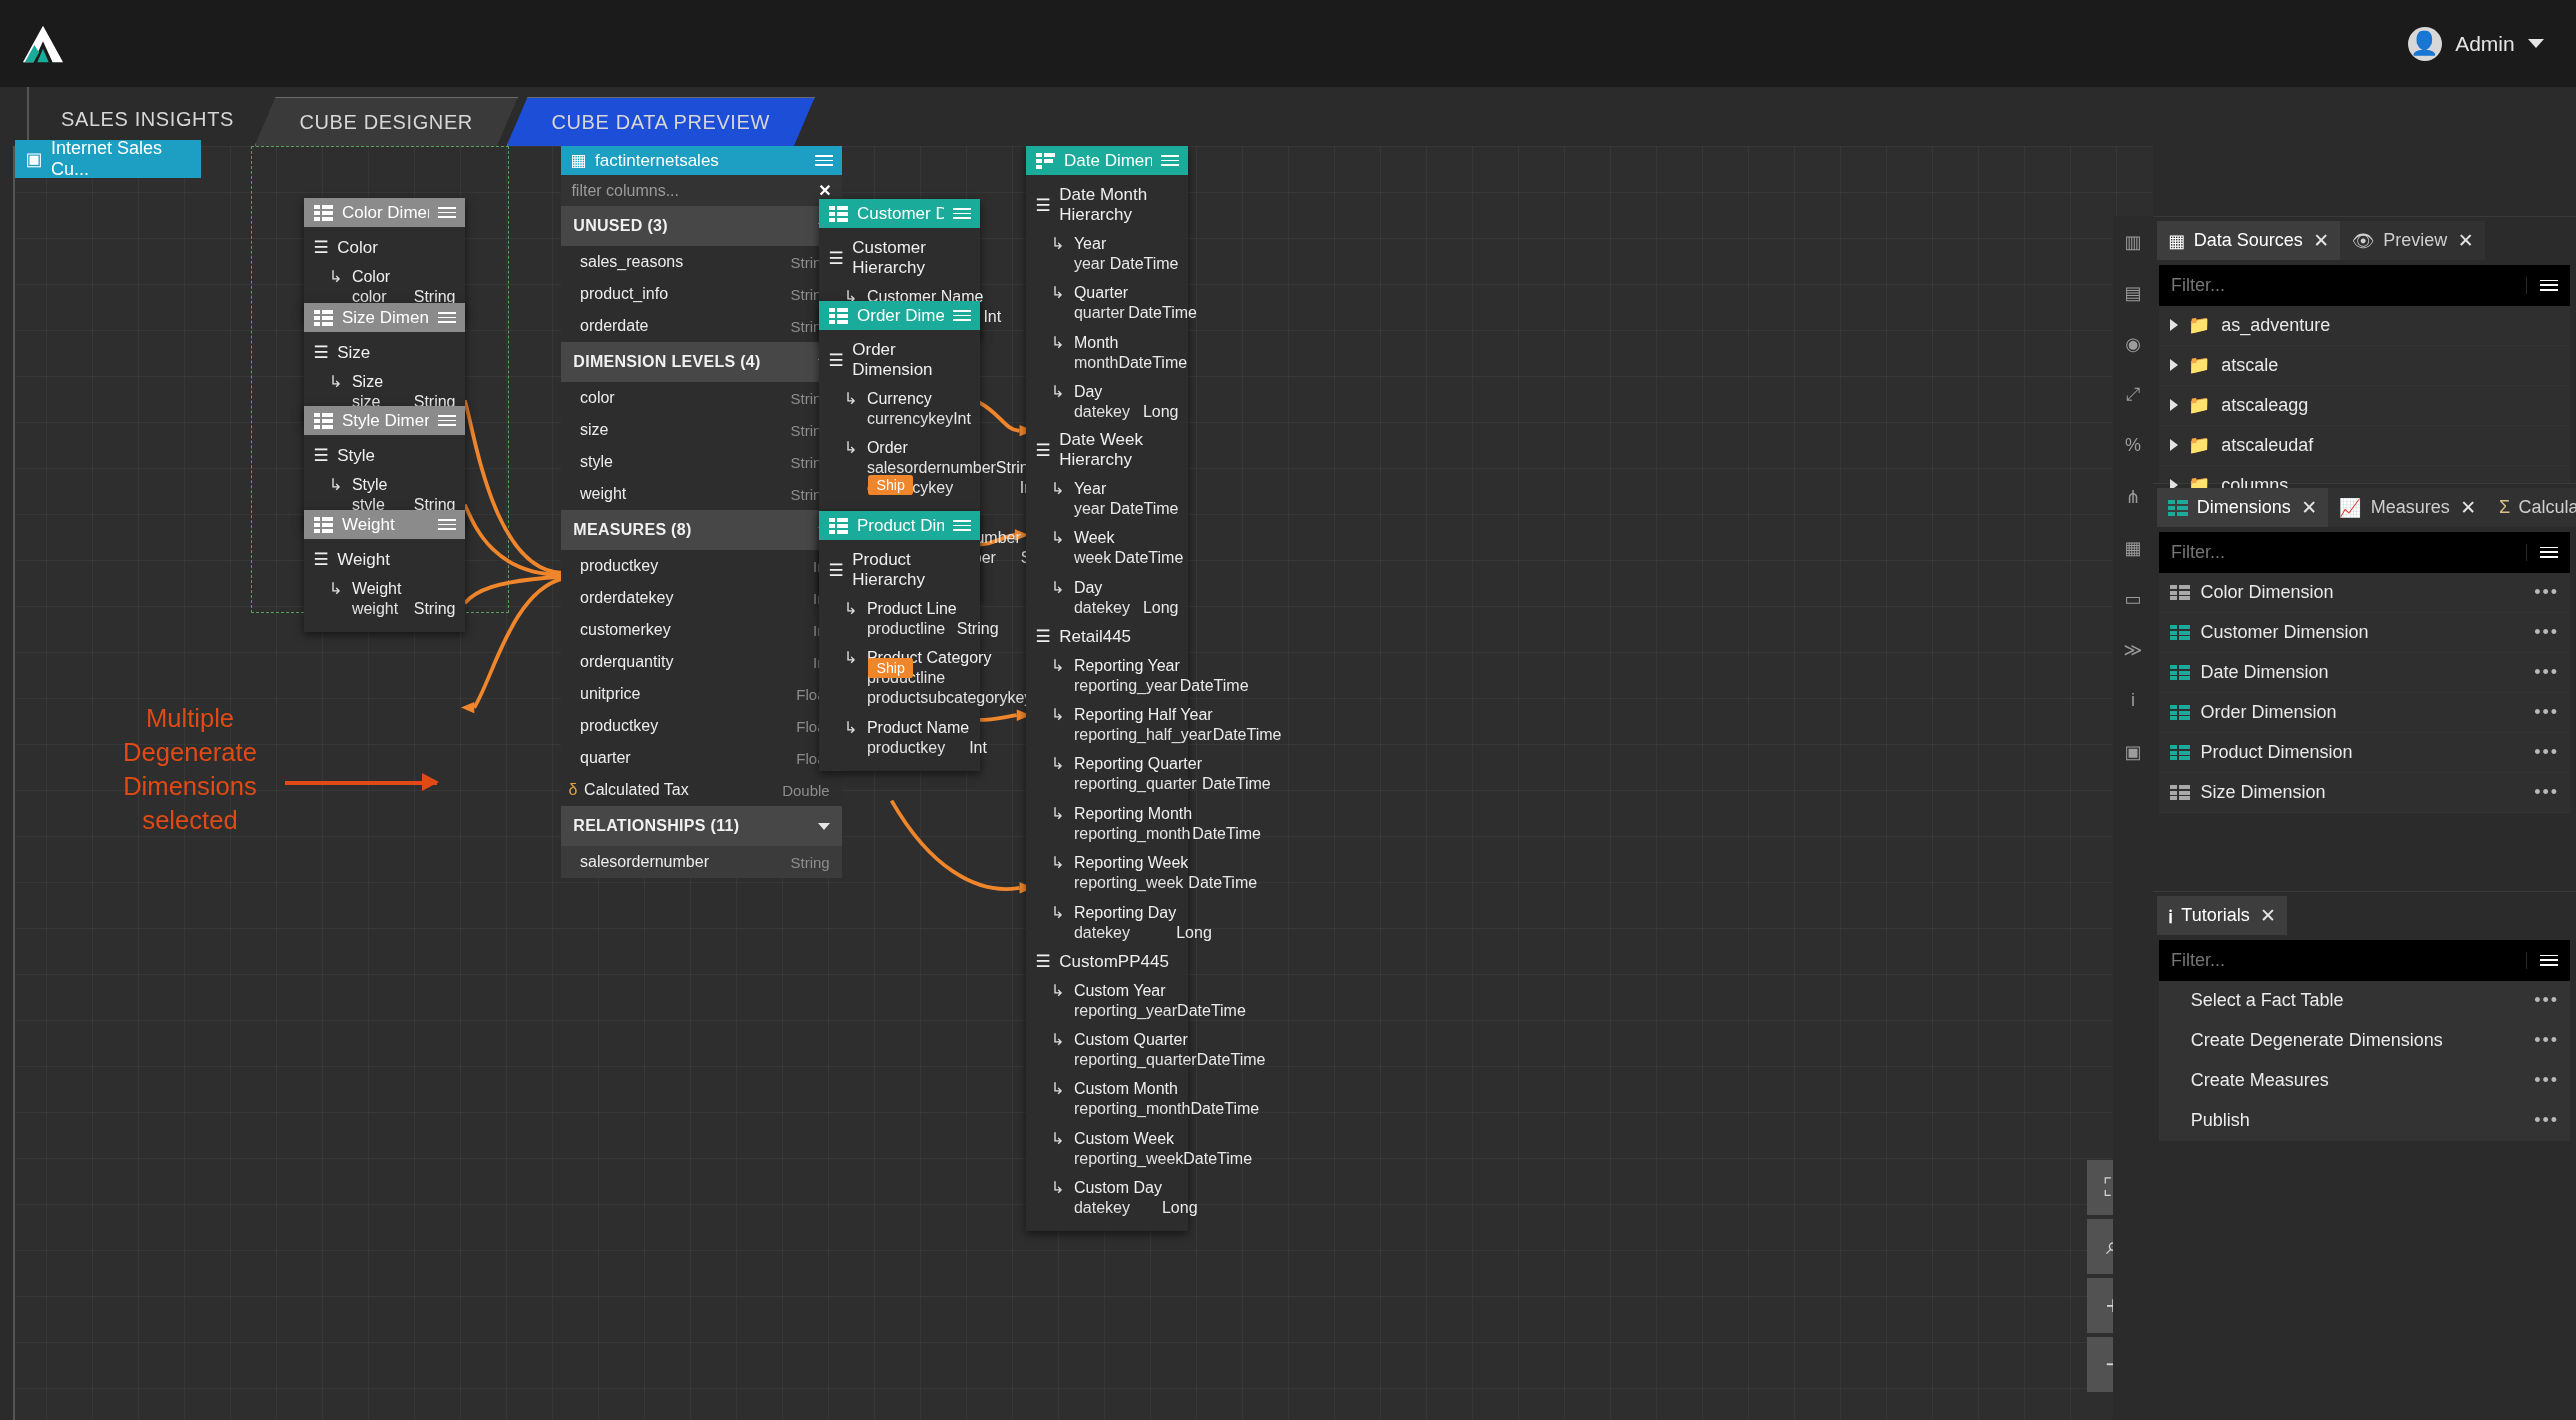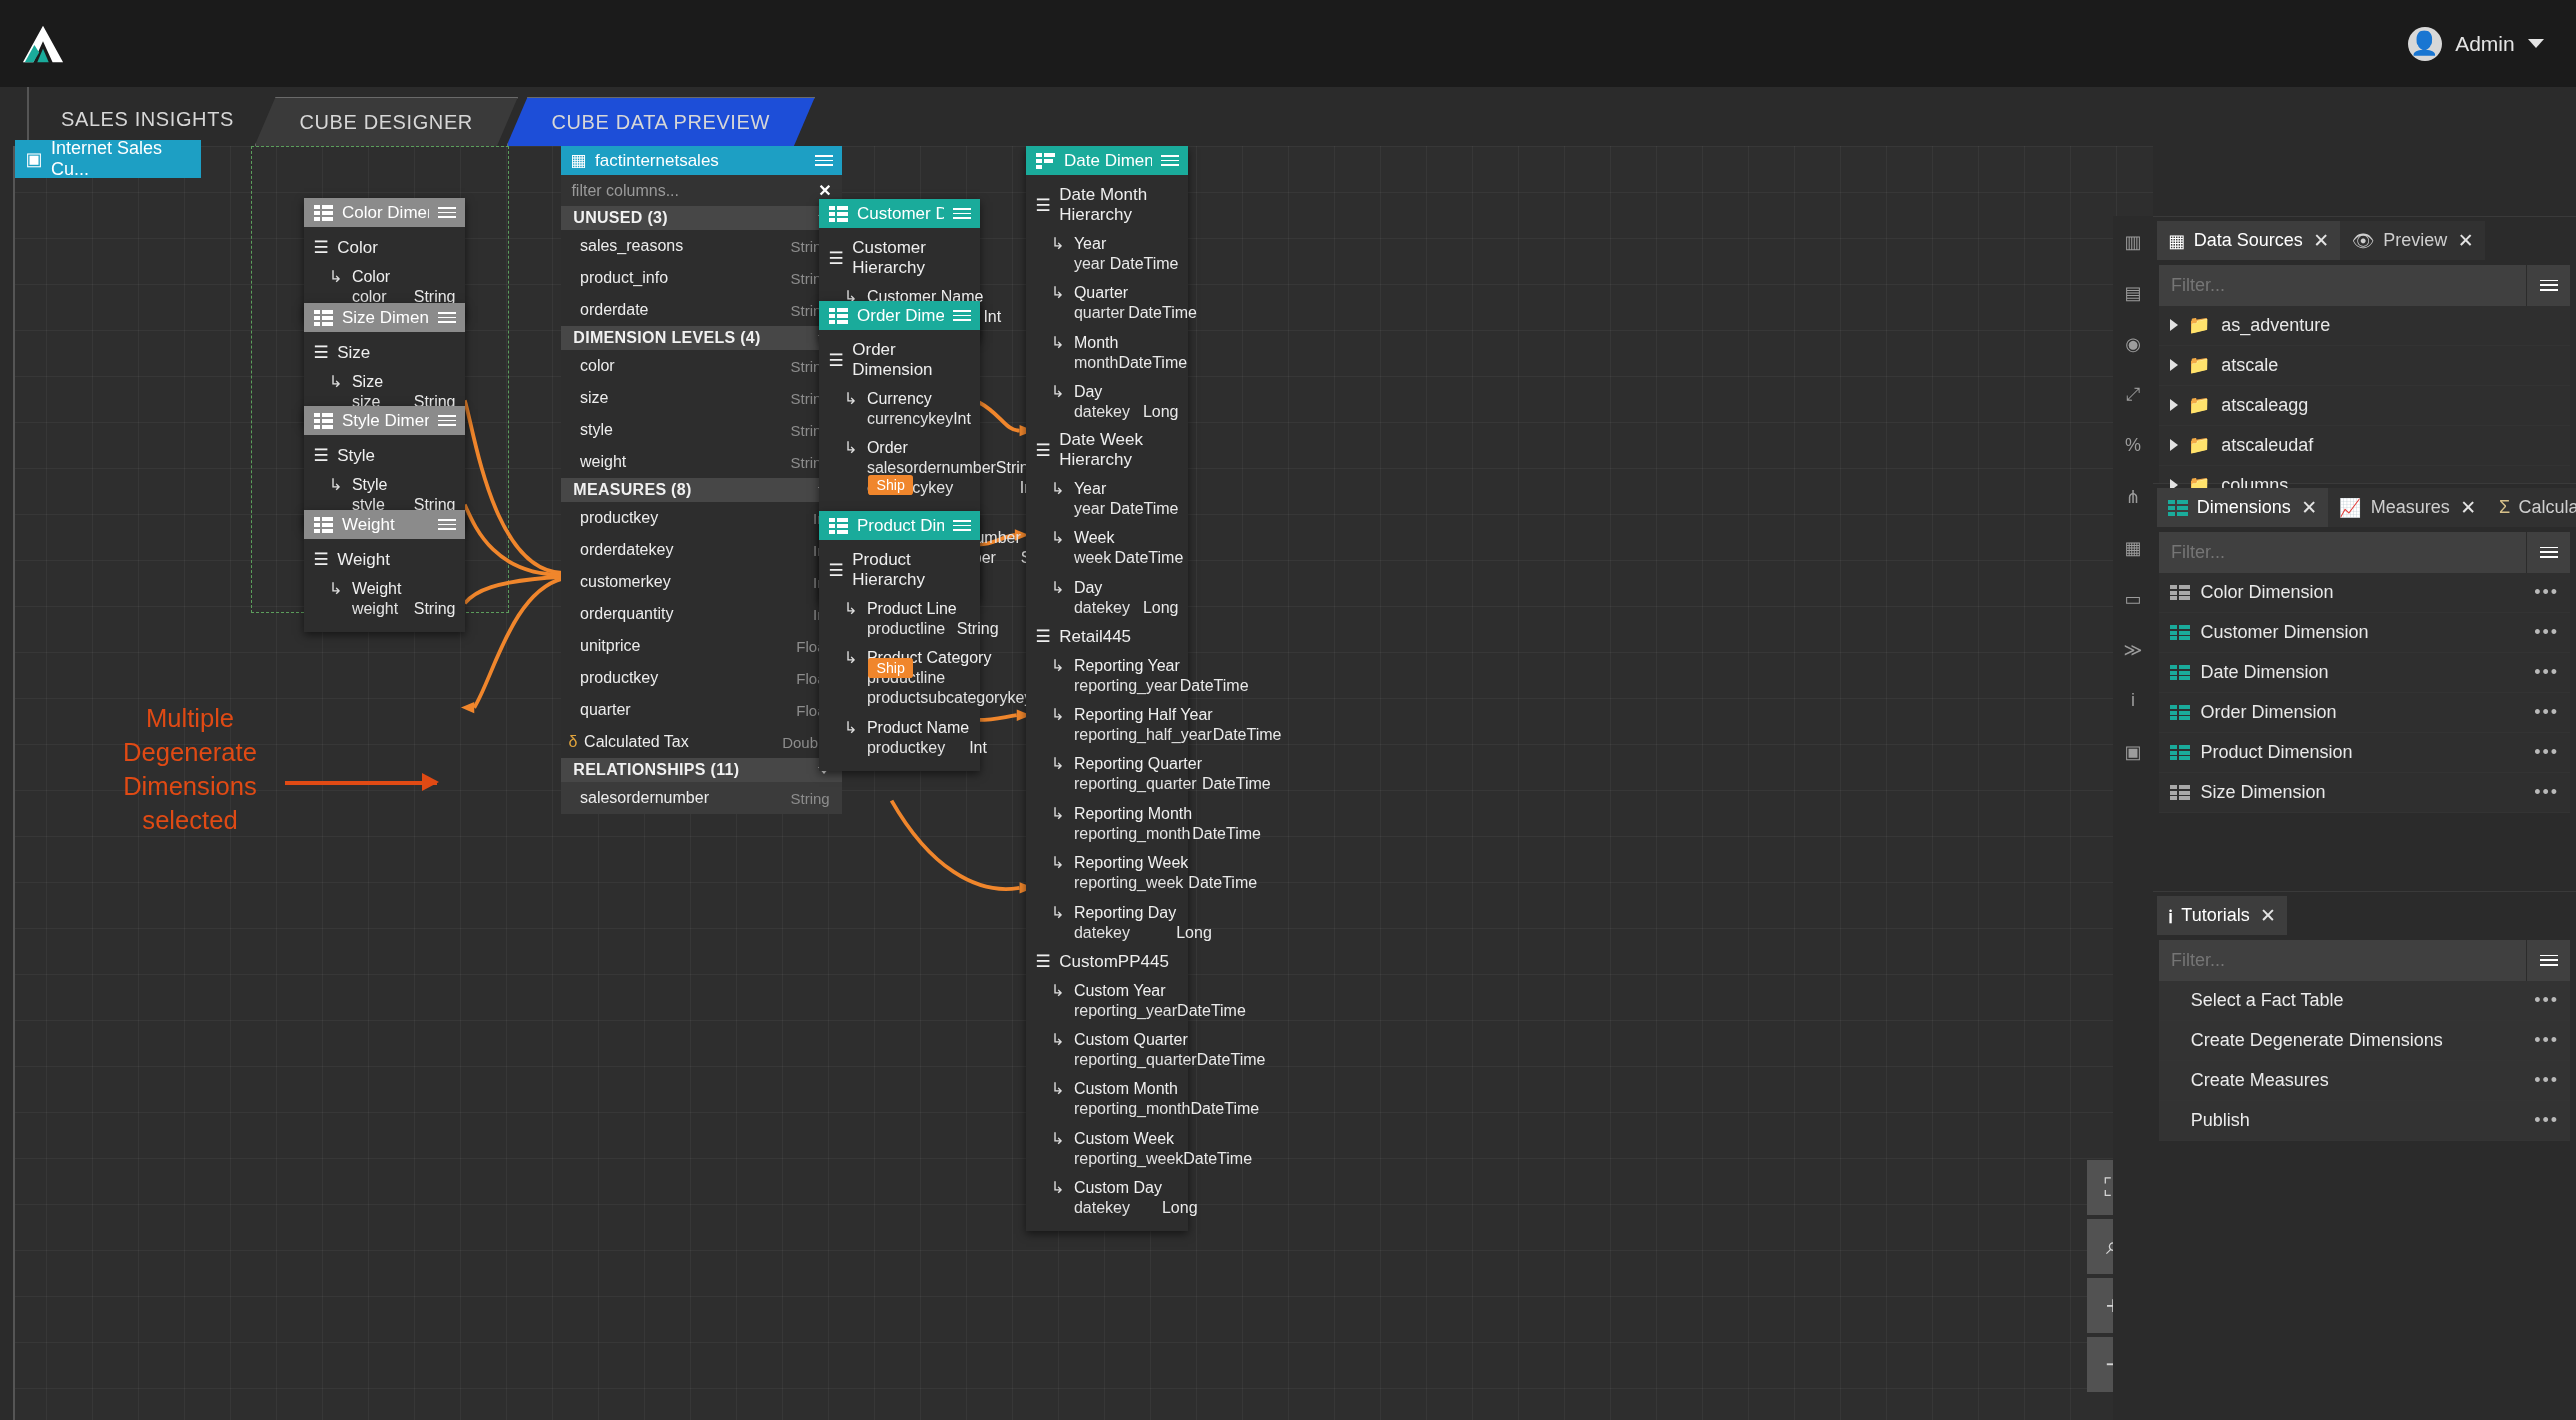--- a/index.html
+++ b/index.html
@@ -65,21 +65,21 @@
   .lvl .txts { flex:1; }
   .lvl .l1 { color:#f0f0f0; line-height:20px; white-space:nowrap;}
   .lvl .l2 { color:#e2e2e2; line-height:20px; white-space:nowrap;}
   .lvl .types { text-align:right; color:#eaeaea; }
   .lvl .types div { line-height:20px; }
 
   
   #fact { position:absolute; width:281px; }
   #fact .filterrow { height:31px; background:#333; display:flex; align-items:center;
     padding:0 10.4px; font-size:16px; color:#9a9a9a; justify-content:space-between; }
-  #fact .grp { height:24px; background:#474747; display:flex; align-items:center; padding:0 12.3px;
+  #fact .grp { height:40px; background:#474747; display:flex; align-items:center; padding:0 12.3px;
     font-size:16px; font-weight:bold; color:#f1f1f1; justify-content:space-between; letter-spacing:0.3px;}
   #fact .col { height:32px; display:flex; align-items:center; padding:0 12.3px 0 19px;
     font-size:16px; color:#ededed; justify-content:space-between; background:#2d2d2d;}
   #fact .col .ty { color:#8d8d8d; font-size:15px; }
   #fact .col.rel { background:#3b3b3b; }
   .tri { width:0;height:0;border-left:6.6px solid transparent;border-right:6.6px solid transparent;
     border-top:7.6px solid #e6e6e6; }
   #factscroll { position:absolute; right:1.9px; top:120px; width:5.7px; height:294px; background:#6d6d6d; }
 
   
@@ -104,21 +104,21 @@
     color:#9c9c9c; font-size:18px; cursor:pointer; }
 
   
   #right { position:absolute; right:0; top:216px; width:423px; bottom:0; background:#2b2b2b; }
   .panel { border-top:0.9px solid #3a3a3a; }
   .ptabs { display:flex; height:43px; align-items:flex-end; background:#2b2b2b; padding-left:3.8px; }
   .ptab { height:39px; display:flex; align-items:center; gap:8.5px; padding:0 11.4px; font-size:18px;
     color:#cfcfcf; background:#313131; cursor:pointer; white-space:nowrap; }
   .ptab.active { background:#3d3d3d; color:#fff; }
   .ptab .x { color:#e4e4e4; font-size:19px; margin-left:1.9px; }
-  .pfilter { display:flex; height:41px; background:#404040; margin:4.7px 5.7px 0 5.7px; }
+  .pfilter { display:flex; height:41px; background:#000000; margin:4.7px 5.7px 0 5.7px;align-items:center; }
   .pfilter input { flex:1; background:transparent; border:none; outline:none; color:#cdcdcd;
     font-size:18px; padding:0 12.3px; font-family:"Liberation Sans", sans-serif; }
   .pfilter .menuB { width:44px; border-left:0.9px solid #2b2b2b; display:flex; align-items:center;
     justify-content:center; cursor:pointer; }
   .plist { margin:0 5.7px; }
   .prow { height:40px; display:flex; align-items:center; gap:10.4px; padding:0 11.4px; font-size:18px;
     color:#e9e9e9; border-bottom:0.9px solid #333; cursor:pointer; background:#2f2f2f;}
   .prow .dots { margin-left:auto; letter-spacing:1.9px; color:#b9b9b9; font-size:18px; }
   .prow .caretR { width:0;height:0;border-top:6.6px solid transparent;border-bottom:6.6px solid transparent;
     border-left:8.5px solid #e2e2e2; }

